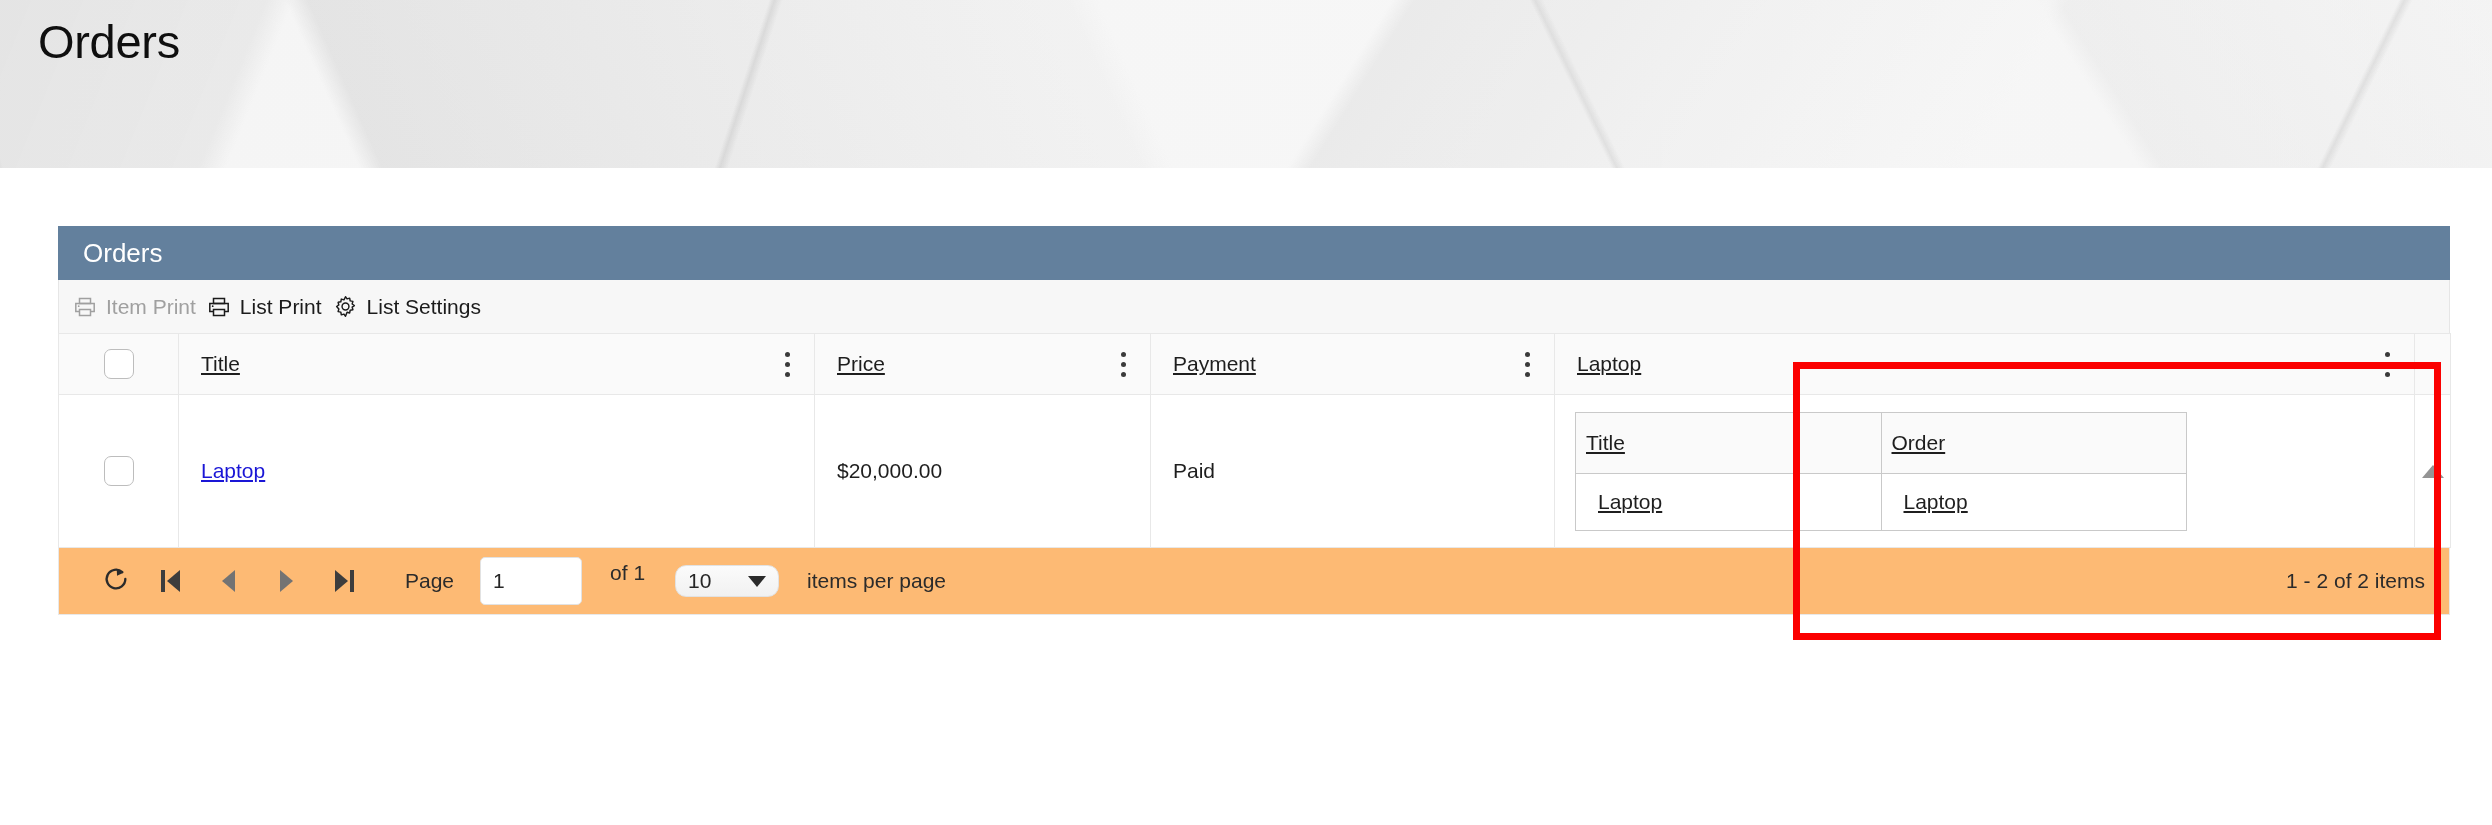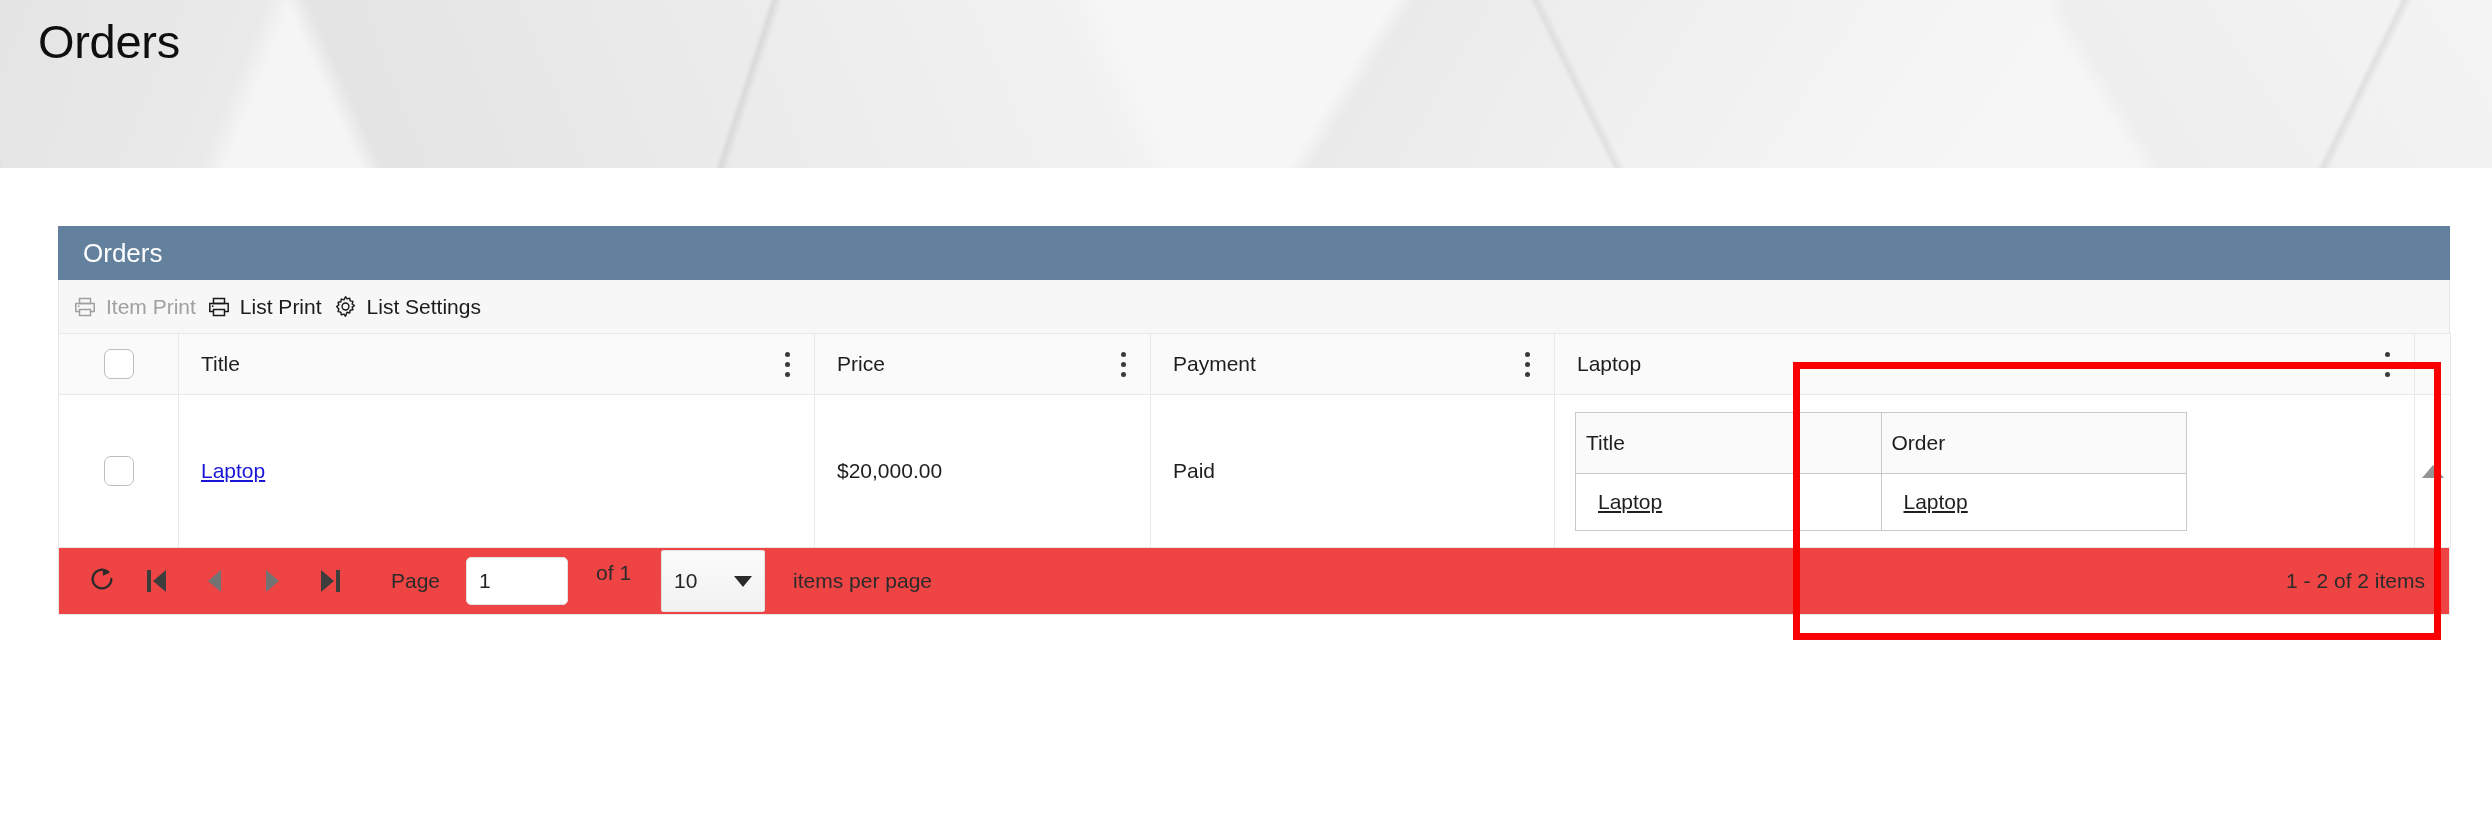--- a/index.html
+++ b/index.html
@@ -113,20 +113,21 @@
     vertical-align: middle;
     background: #ffffff;
   }
   table.grid thead th {
     background: #fafafa;
     height: 60px;
     font-weight: 400;
     font-size: 21px;
     color: #1e1e1e;
     text-align: left;
+    text-decoration: underline;
   }
   .th-inner {
     display: flex;
     align-items: center;
     justify-content: space-between;
     padding: 0 16px 0 22px;
     height: 60px;
   }
   .th-inner.center { justify-content: center; padding: 0; }
   .kebab {
@@ -215,26 +216,26 @@
     border-left: 11px solid transparent;
     border-right: 11px solid transparent;
     cursor: pointer;
   }
   .scroll-arrow.up { border-bottom: 13px solid #949494; }
   .scroll-arrow.down { border-top: 13px solid #949494; }
 
   
   .grid-pager {
     height: 66px;
-    background: #ef4444;
+    background: #fdba74;
     border: 1px solid #e8e8e8;
     border-top: none;
     display: flex;
     align-items: center;
-    padding: 0 24px 0 22px;
+    padding: 0 24px 0 36px;
     gap: 12px;
     font-size: 21px;
     color: #2b2b2b;
   }
   .pg-icon {
     width: 42px; height: 42px;
     display: flex; align-items: center; justify-content: center;
     cursor: pointer;
     flex: 0 0 auto;
   }
@@ -252,23 +253,23 @@
     background: #ffffff;
     font-size: 21px;
     font-family: inherit;
     color: #262626;
     padding: 0 12px;
     box-sizing: border-box;
     outline: none;
   }
   .pg-of { margin: 0 18px 16px 16px; }
   .pg-select {
-    width: 104px; height: 62px;
+    width: 104px; height: 32px;
     border: 1px solid #e2e2e2;
-    border-radius: 2px;
+    border-radius: 11px;
     background: linear-gradient(#fbfbfb,#f1f1f1);
     display: flex;
     align-items: center;
     justify-content: space-between;
     padding: 0 12px;
     box-sizing: border-box;
     cursor: pointer;
     font-size: 21px;
     color: #262626;
   }

